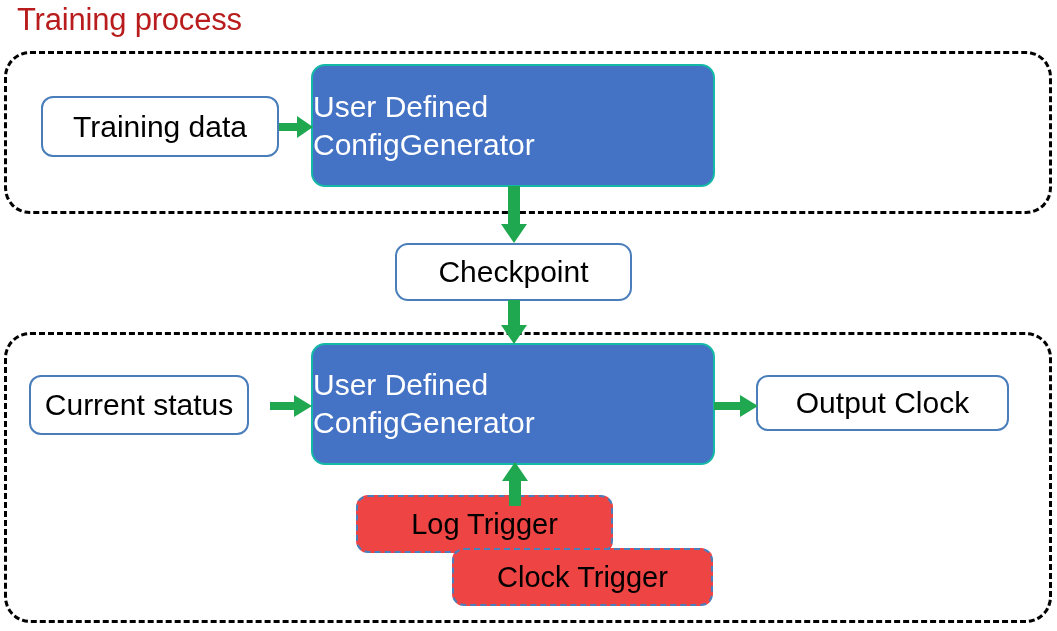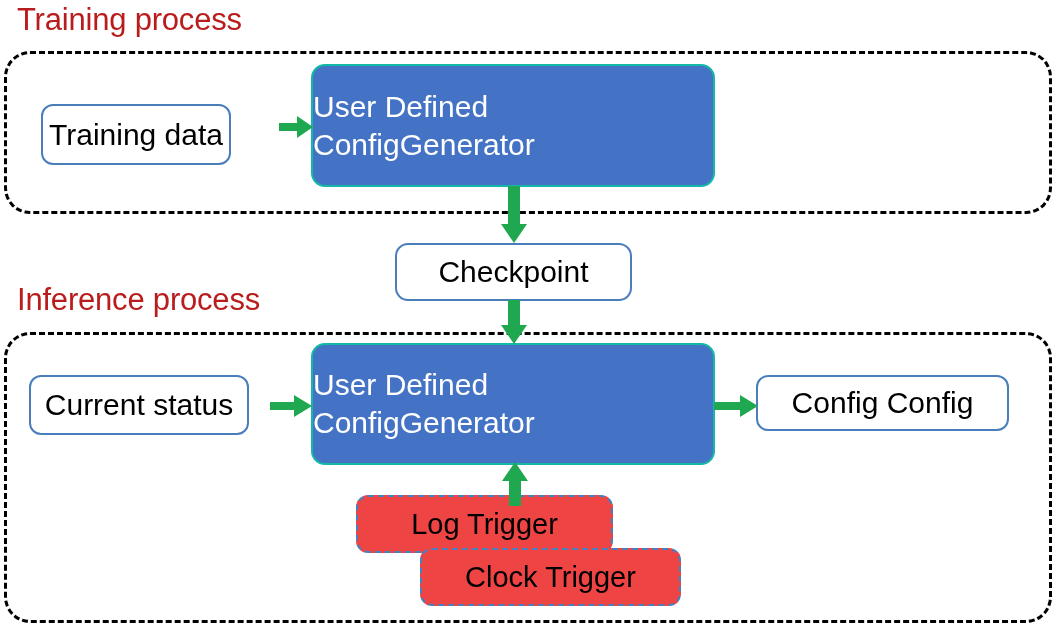--- a/index.html
+++ b/index.html
@@ -51,21 +51,21 @@
     justify-content: center;
     background: #ffffff;
     border: 2px solid #4A7EBB;
     border-radius: 12px;
     color: #000000;
     font-size: 30px;
     line-height: 34px;
     font-family: "Liberation Sans", sans-serif;
     white-space: nowrap;
   }
-  #node-training-data  { left: 41px;  top: 104px;  width: 190px; height: 61px; }
+  #node-training-data  { left: 41px;  top: 96px;  width: 238px; height: 61px; }
   #node-checkpoint     { left: 395px; top: 243px; width: 237px; height: 58px; border-radius: 13px; }
   #node-current-status { left: 29px;  top: 375px; width: 220px; height: 60px; }
   #node-output-config  { left: 756px; top: 375px; width: 253px; height: 56px; }
 
   
   .node-dashed {
     position: absolute;
     box-sizing: border-box;
     display: flex;
     align-items: center;
@@ -73,21 +73,21 @@
     background: #ef4444;
     border: 2px dashed #4A7EBB;
     border-radius: 12px;
     color: #000000;
     font-size: 29px;
     line-height: 33px;
     font-family: "Liberation Sans", sans-serif;
     white-space: nowrap;
   }
   #node-log-trigger   { left: 356px; top: 495px; width: 257px; height: 58px; z-index: 3; }
-  #node-clock-trigger { left: 420px; top: 548px; width: 261px; height: 58px; z-index: 4; }
+  #node-clock-trigger { left: 452px; top: 548px; width: 261px; height: 58px; z-index: 4; }
 
   
   .node-primary {
     position: absolute;
     box-sizing: border-box;
     display: flex;
     flex-direction: column;
     justify-content: center;
     background: #4472C4;
     border: 2px solid #14b8a6;
@@ -137,21 +137,20 @@
   </svg>
 
   <div class="node" id="node-checkpoint">
     <span>Checkpoint</span>
   </div>
 
   <svg class="arrow" id="arrow-checkpoint-to-cfg" style="left:500px; top:300px; width:28px; height:46px;" viewBox="0 0 28 46">
     <path d="M8,0 L20,0 L20,25 L27,25 L14,44 L1,25 L8,25 Z" fill="#1FA850"></path>
   </svg>
 
-  <div class="section-title" id="title-inference">Inference process</div>
 
   <div class="group-box" id="group-inference"></div>
 
   <div class="node" id="node-current-status">
     <span>Current status</span>
   </div>
 
   <svg class="arrow" id="arrow-current-status" style="left:270px; top:392px; width:44px; height:28px;" viewBox="0 0 44 28">
     <path d="M0,10 L24,10 L24,3 L42,14 L24,25 L24,18 L0,18 Z" fill="#1FA850"></path>
   </svg>
@@ -159,21 +158,21 @@
   <div class="node-primary" id="node-cfg-inference">
     <span class="line">User Defined</span>
     <span class="line">ConfigGenerator</span>
   </div>
 
   <svg class="arrow" id="arrow-output-config" style="left:714px; top:392px; width:46px; height:28px;" viewBox="0 0 46 28">
     <path d="M0,10 L26,10 L26,3 L44,14 L26,25 L26,18 L0,18 Z" fill="#1FA850"></path>
   </svg>
 
   <div class="node" id="node-output-config">
-    <span>Config Config</span>
+    <span>Output Clock</span>
   </div>
 
   <svg class="arrow" id="arrow-triggers-to-cfg" style="left:501px; top:462px; width:28px; height:44px;" viewBox="0 0 28 44">
     <path d="M14,0 L27,19 L20,19 L20,44 L8,44 L8,19 L1,19 Z" fill="#1FA850"></path>
   </svg>
 
   <div class="node-dashed" id="node-log-trigger">
     <span>Log Trigger</span>
   </div>
 

